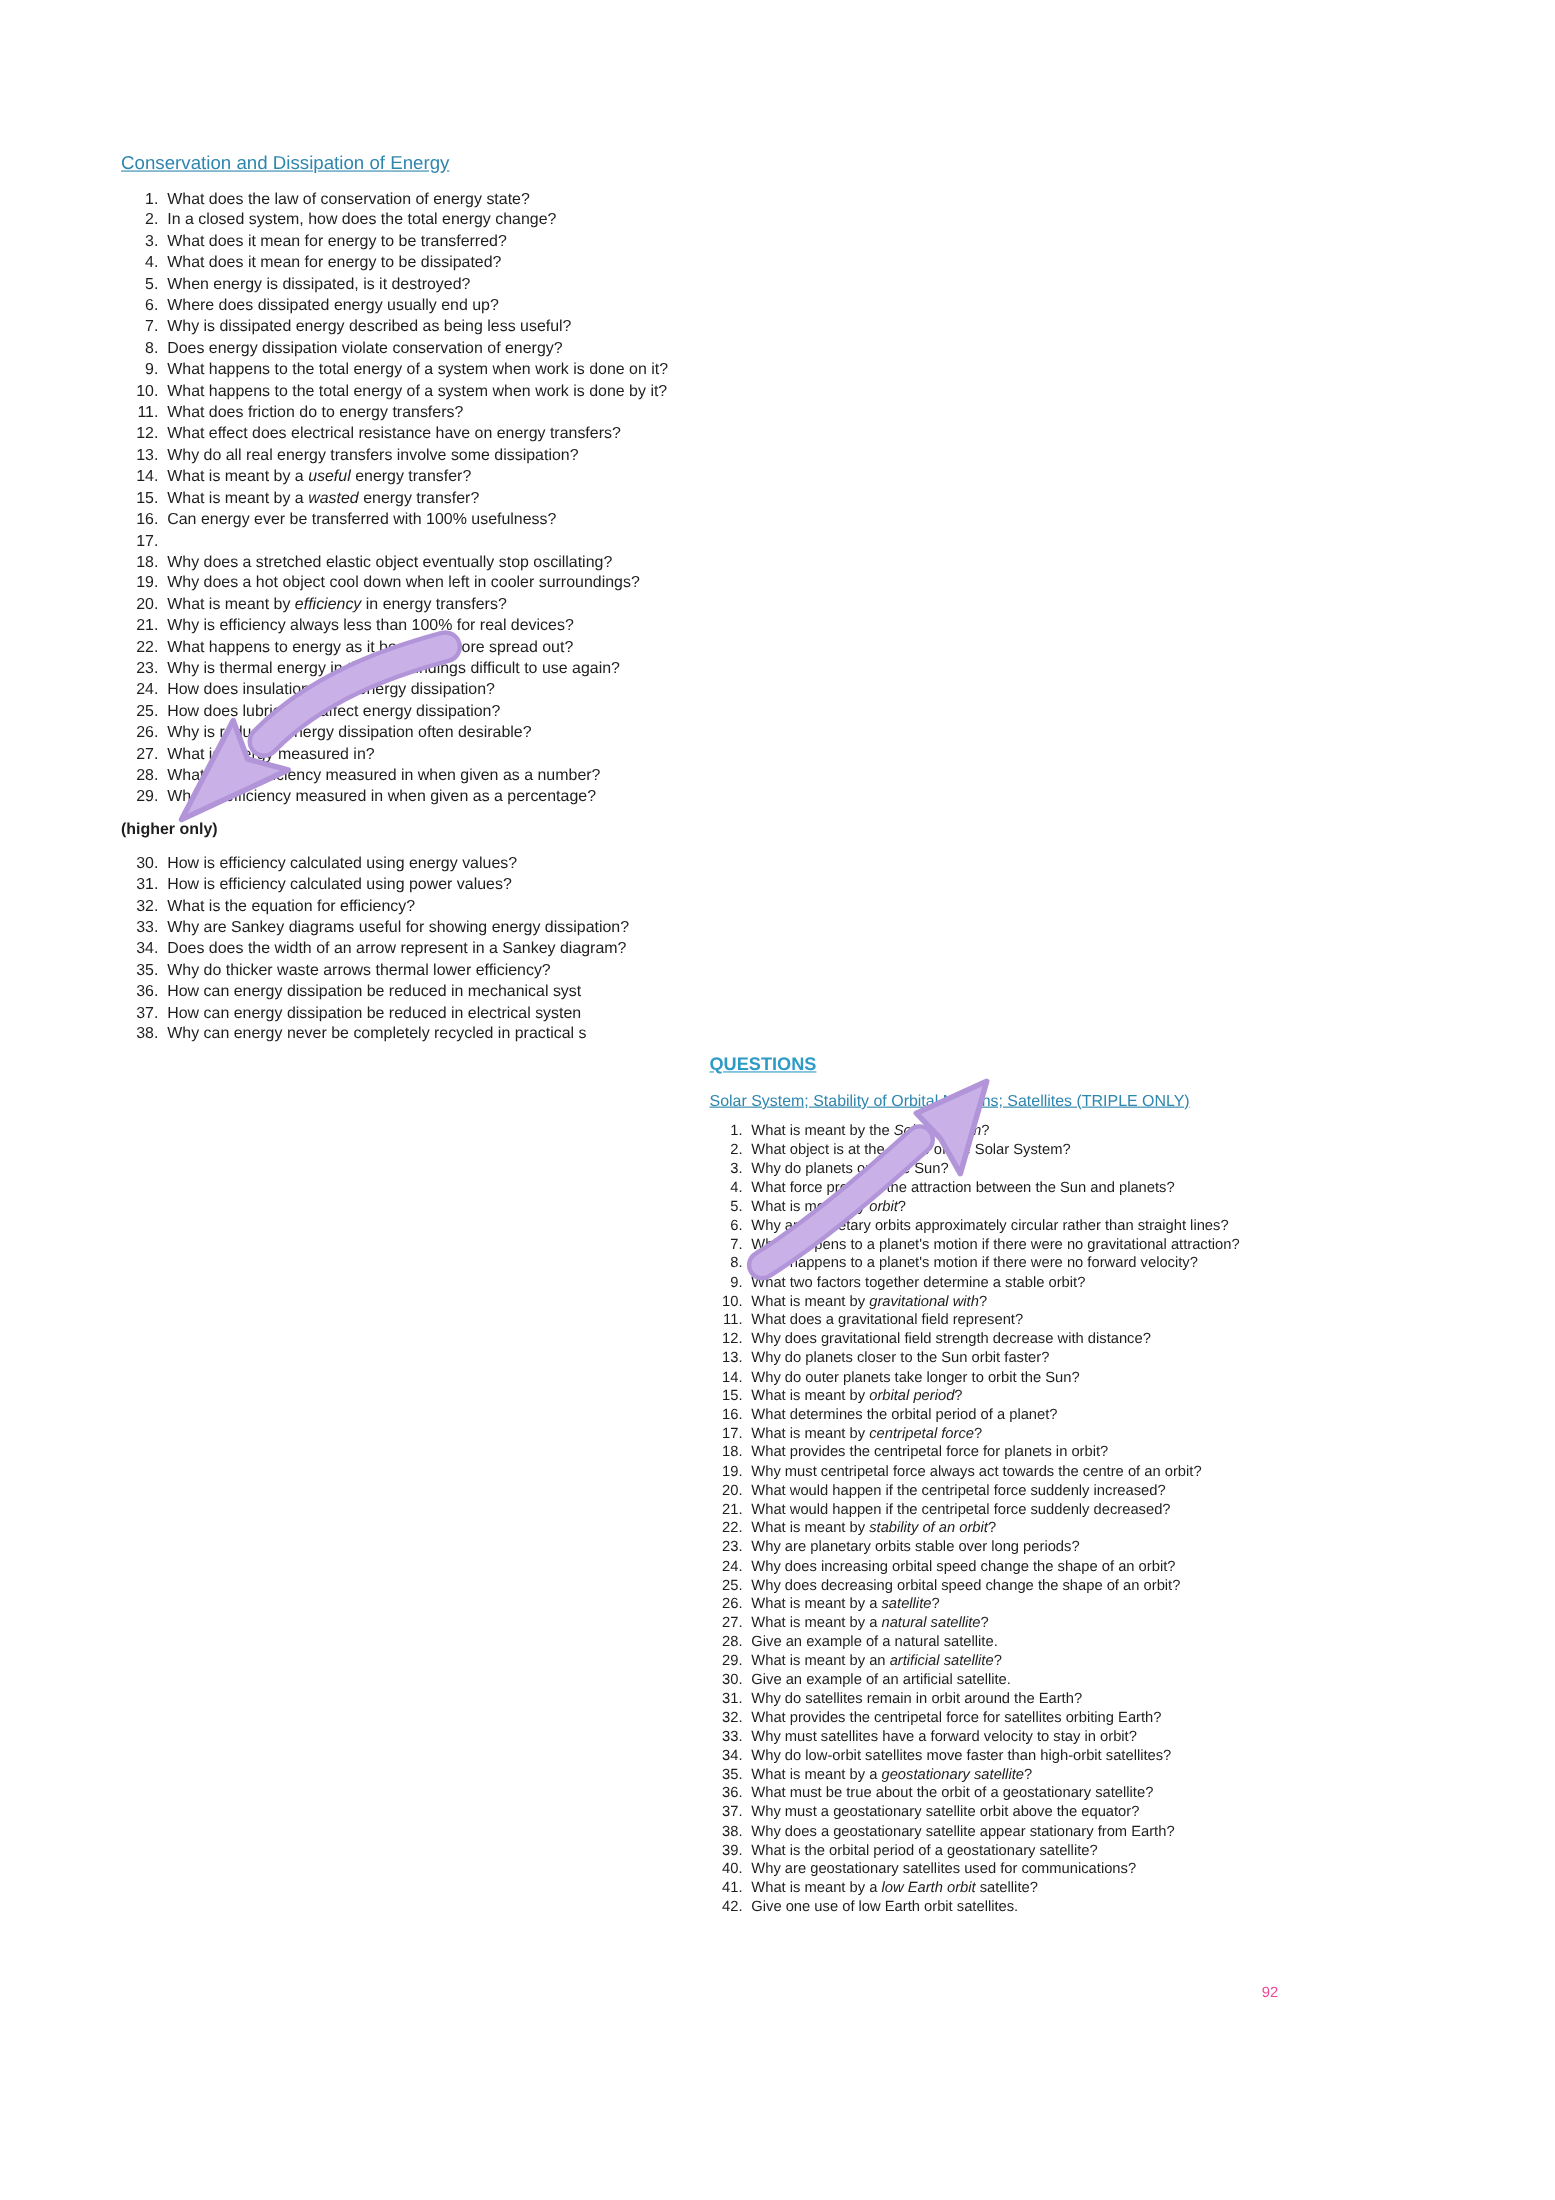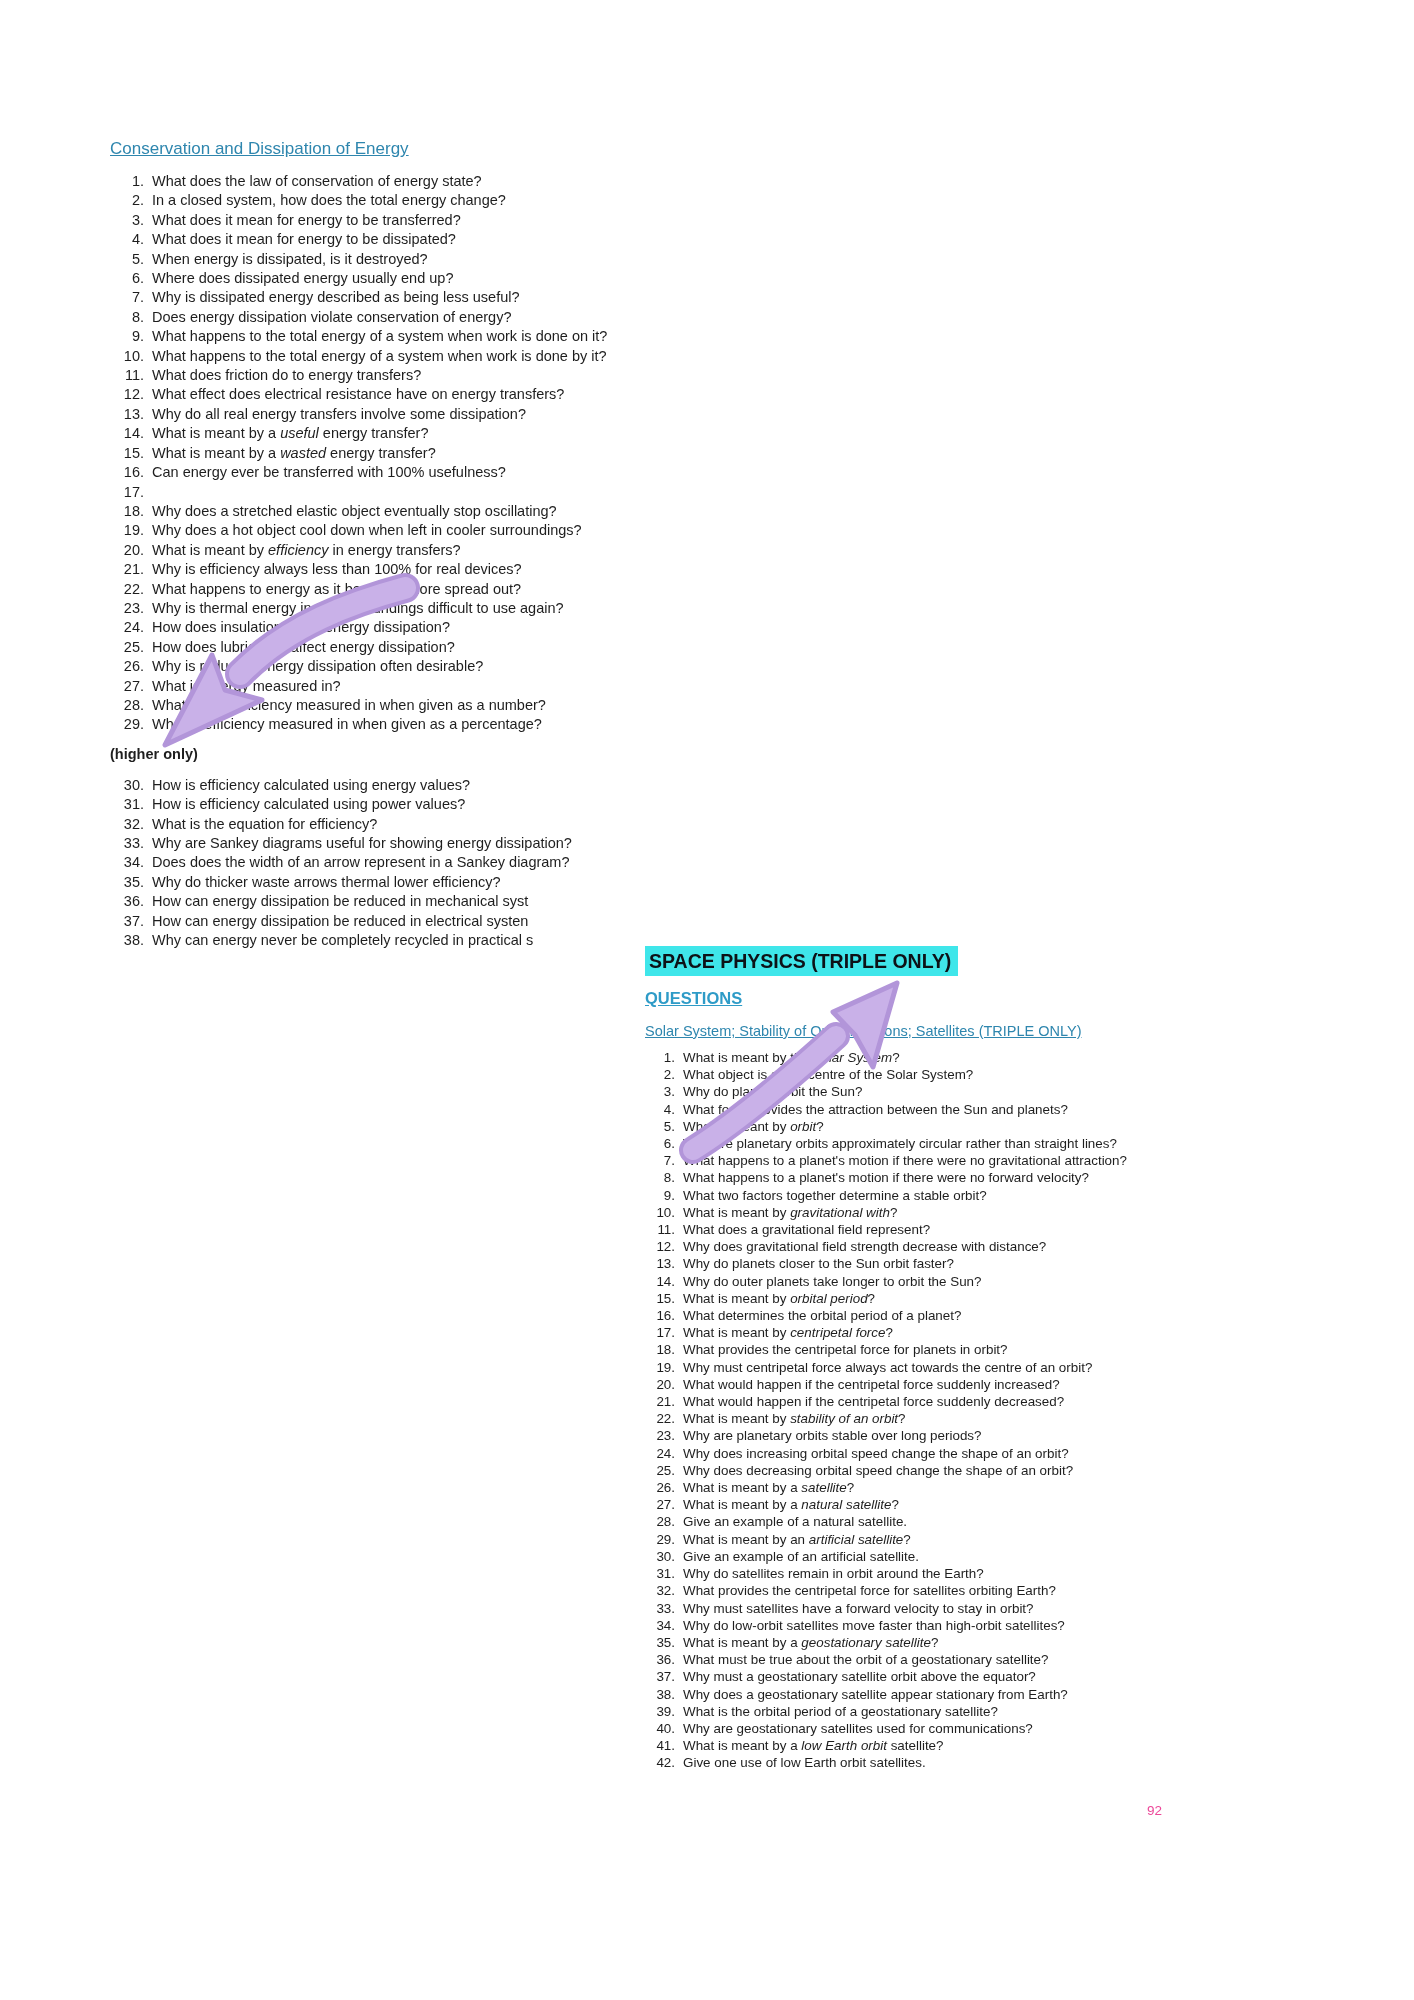--- a/index.html
+++ b/index.html
@@ -262,21 +262,20 @@
         </div>
 
         <div class="qrow">
           <span class="qnum">38.</span>
           <span class="qtext">Why can energy never be completely recycled in practical s</span>
         </div>
       </div>
   </section>
 
   <section class="right-col">
-    <h2 class="space-title"><span class="hl">SPACE PHYSICS (TRIPLE ONLY)</span></h2>
     <h3 class="questions-h">QUESTIONS</h3>
     <h4 class="topic-h">Solar System; Stability of Orbital Motions; Satellites (TRIPLE ONLY)</h4>
 
     <div class="qlist qlist-right">
 
         <div class="qrow">
           <span class="qnum">1.</span>
           <span class="qtext">What is meant by the <i>Solar System</i>?</span>
         </div>
 

